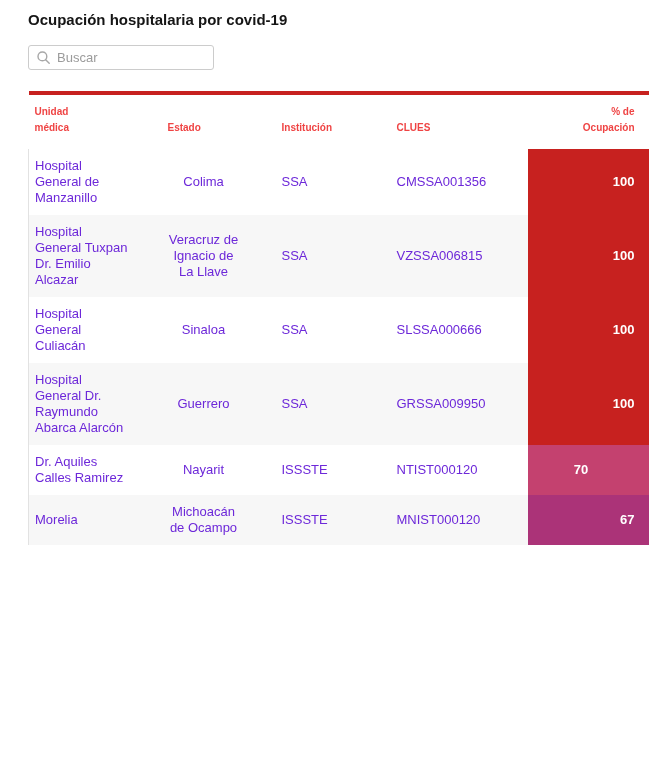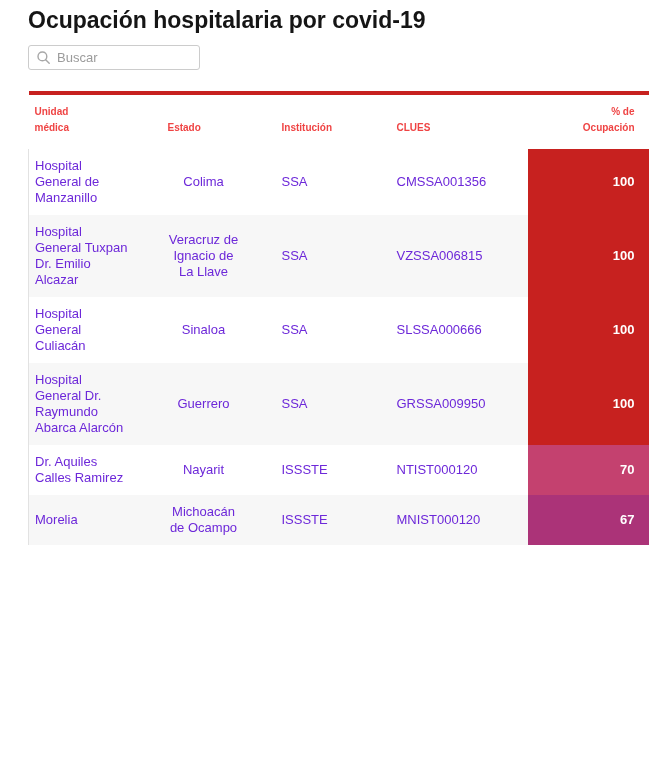--- a/index.html
+++ b/index.html
@@ -9,35 +9,35 @@
     font-family: "Liberation Sans", sans-serif;
   }
   .page {
     width: 666px;
     height: 765px;
     padding: 8px 18px 0 28px;
     overflow: hidden;
   }
   .page-title {
     margin: 0;
-    font-size: 23px;
+    font-size: 15px;
     font-weight: bold;
     color: #151515;
     line-height: 24px;
   }
   
   .toolbar {
     width: 620px;
     margin-top: 13px;
     display: flex;
     align-items: center;
     justify-content: space-between;
   }
   .search-box {
-    width: 172px;
+    width: 186px;
     height: 25px;
     border: 1px solid #cccccc;
     border-radius: 3px;
     background: #ffffff;
     display: flex;
     align-items: center;
     padding: 0 8px;
     gap: 7px;
   }
   .search-box svg { flex: 0 0 auto; }
@@ -192,21 +192,21 @@
       <td class="td-clues">GRSSA009950</td>
       <td class="td-ocup" style="background: rgb(199, 33, 31);">100</td>
     </tr>
 
 
     <tr>
       <td class="td-unidad">Dr. Aquiles Calles Ramirez</td>
       <td class="td-estado">Nayarit</td>
       <td class="td-inst">ISSSTE</td>
       <td class="td-clues">NTIST000120</td>
-      <td class="td-ocup" style="background: rgb(196, 65, 111);">70</td>
+      <td class="td-ocup" style="background: rgb(196, 65, 111); text-align: center;">70</td>
     </tr>
 
 
     <tr>
       <td class="td-unidad">Morelia</td>
       <td class="td-estado">Michoacán de Ocampo</td>
       <td class="td-inst">ISSSTE</td>
       <td class="td-clues">MNIST000120</td>
       <td class="td-ocup" style="background: rgb(171, 51, 120);">67</td>
     </tr>

